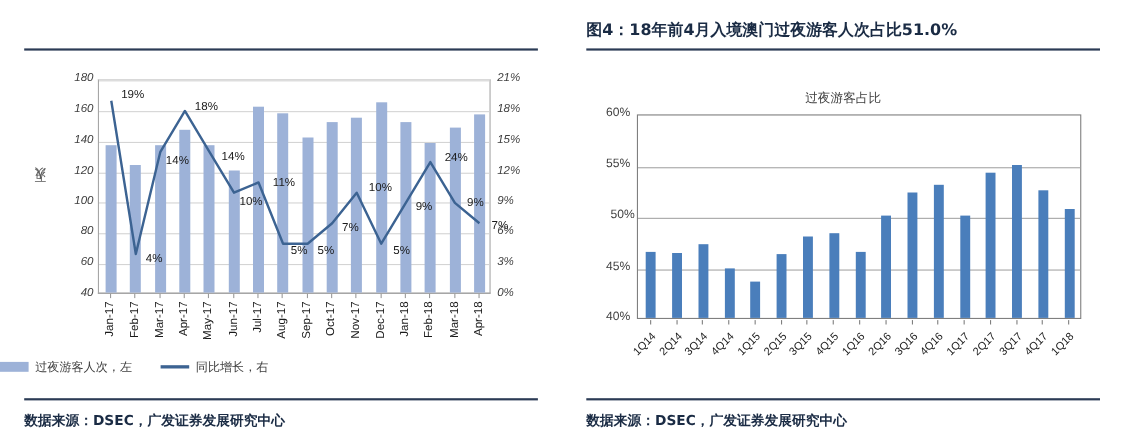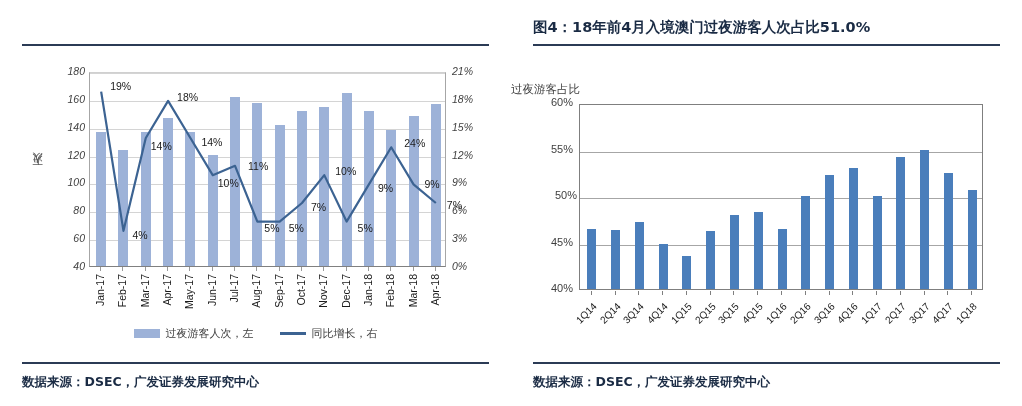--- a/index.html
+++ b/index.html
@@ -68,31 +68,31 @@
     position:absolute;
     font-size:10.5px; color:#1a1a1a;
     writing-mode:vertical-rl; transform:rotate(180deg);
     white-space:nowrap; transform-origin:center;
   }
   .lc-dlab {
     position:absolute; font-size:10.5px; color:#1a1a1a; white-space:nowrap;
   }
   .lc-legend {
     position:absolute; left:0; top:274px; width:511px;
-    display:flex; justify-content:center; align-items:center; gap:26px;
+    display:flex; justify-content:flex-start; align-items:center; gap:26px;
   }
   .lg-item { display:flex; align-items:center; gap:6px; }
   .lg-swatch-bar { width:26px; height:9px; background:#9db2d8; }
   .lg-swatch-line { width:26px; height:3px; background:#3c6392; }
   .lg-text { font-size:11px; color:#404040; white-space:nowrap; }
 
   
   .rc-wrap { position:absolute; left:0; top:52px; width:511px; height:300px; }
   .rc-title {
-    position:absolute; left:0; top:30px; width:511px; text-align:left;
+    position:absolute; left:0; top:30px; width:511px; text-align:center;
     font-size:11.5px; color:#3f3f3f;
   }
   .rc-plot {
     position:absolute; left:68px; top:52px;
     width:404px; height:186px;
     border:1px solid #7f7f7f;
     background:#ffffff;
   }
   .rc-grid { position:absolute; left:0; right:0; height:1px; background:#a6a6a6; }
   .rc-yl {

